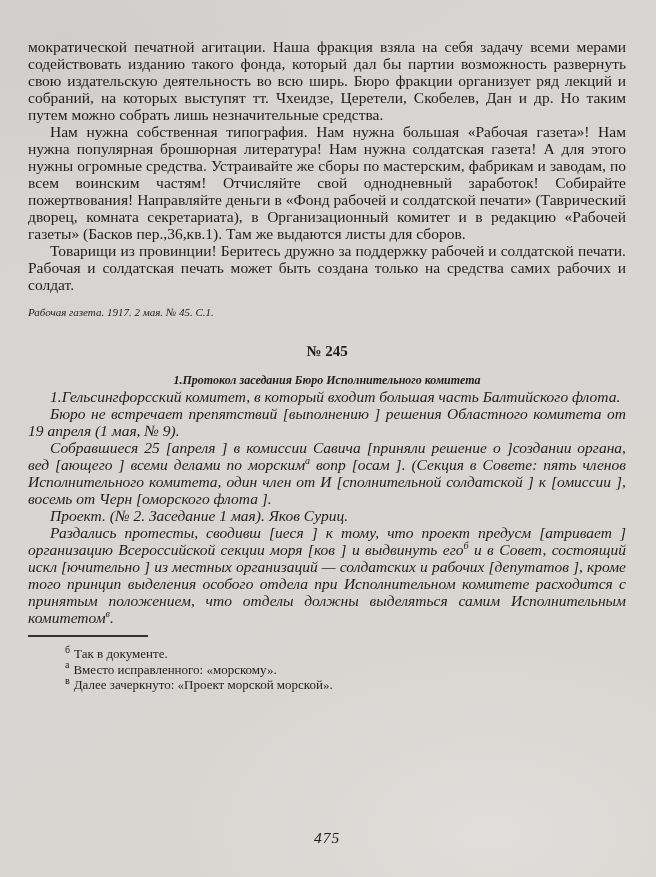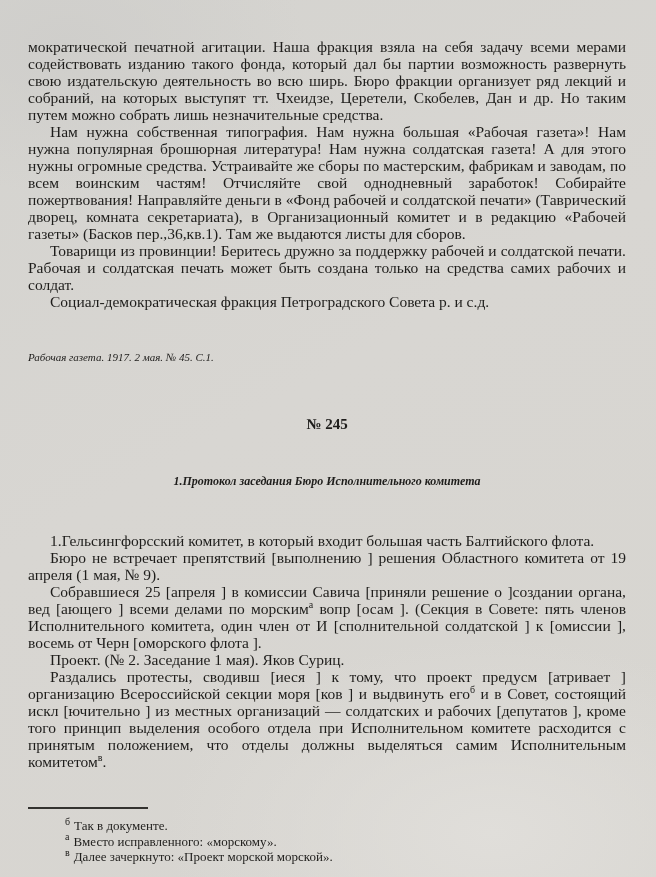--- a/index.html
+++ b/index.html
@@ -12,21 +12,20 @@
     width: 656px;
     height: 877px;
     overflow: hidden;
     display: flex;
     flex-direction: column;
     padding: 38px 30px 16px 28px;
     background:
       radial-gradient(ellipse 500px 300px at 75% 95%, #e0deda 0%, rgba(224,222,218,0) 65%),
       radial-gradient(ellipse 400px 250px at 10% 5%, #cfcecb 0%, rgba(207,206,203,0) 60%),
       linear-gradient(150deg, #d4d3cf 0%, #d8d6d2 45%, #d7d5d0 100%);
-    gap: 28px;
   }
   .body-text { font-size: 15.5px; line-height: 17px; text-align: justify; }
   .para { text-indent: 22px; }
   .para.no-indent { text-indent: 0; }
   .source-line {
     font-style: italic;
     font-size: 11px;
     margin-top: 13px;
   }
   .section-heading {
@@ -44,21 +43,21 @@
     text-align: center;
     margin-top: 25px;
   }
   .doc-subtitle {
     font-weight: bold;
     font-style: italic;
     font-size: 12px;
     text-align: center;
     margin-top: 13px;
   }
-  .protocol-text { margin-top: 15px; font-size: 15.5px; line-height: 17px; text-align: justify; }
+  .protocol-text { font-size: 15.5px; line-height: 17px; text-align: justify; font-style: italic; }
   .protocol-text sup, .footnote sup {
     font-size: 10px;
     line-height: 0;
     vertical-align: super;
   }
   .footnote-block { margin-top: 9px; }
   .footnote-rule {
     width: 120px;
     border: 0;
     border-top: 2px solid #33322f;
@@ -78,21 +77,20 @@
 </style>
 </head>
 <body>
 
 <div class="page">
 
   <div class="body-text">
     <p class="para no-indent">мократической печатной агитации. Наша фракция взяла на себя задачу всеми мерами содействовать изданию такого фонда, который дал бы партии возможность развернуть свою издательскую деятельность во всю ширь. Бюро фракции организует ряд лекций и собраний, на которых выступят тт. Чхеидзе, Церетели, Скобелев, Дан и др. Но таким путем можно собрать лишь незначительные средства.</p>
     <p class="para">Нам нужна собственная типография. Нам нужна большая «Рабочая газета»! Нам нужна популярная брошюрная литература! Нам нужна солдатская газета! А для этого нужны огромные средства. Устраивайте же сборы по мастерским, фабрикам и заводам, по всем воинским частям! Отчисляйте свой однодневный заработок! Собирайте пожертвования! Направляйте деньги в «Фонд рабочей и солдатской печати» (Таврический дворец, комната секретариата), в Организационный комитет и в редакцию «Рабочей газеты» (Басков пер.,36,кв.1). Там же выдаются листы для сборов.</p>
     <p class="para">Товарищи из провинции! Беритесь дружно за поддержку рабочей и солдатской печати. Рабочая и солдатская печать может быть создана только на средства самих рабочих и солдат.</p>
-    <p class="para">Социал-демократическая фракция Петроградского Совета р. и с.д.</p>
   </div>
 
   <p class="source-line">Рабочая газета. 1917. 2 мая. № 45. С.1.</p>
 
 
   <p class="doc-number">№ 245</p>
 
   <p class="doc-subtitle">1.Протокол заседания Бюро Исполнительного комитета</p>
 
   <div class="protocol-text">

